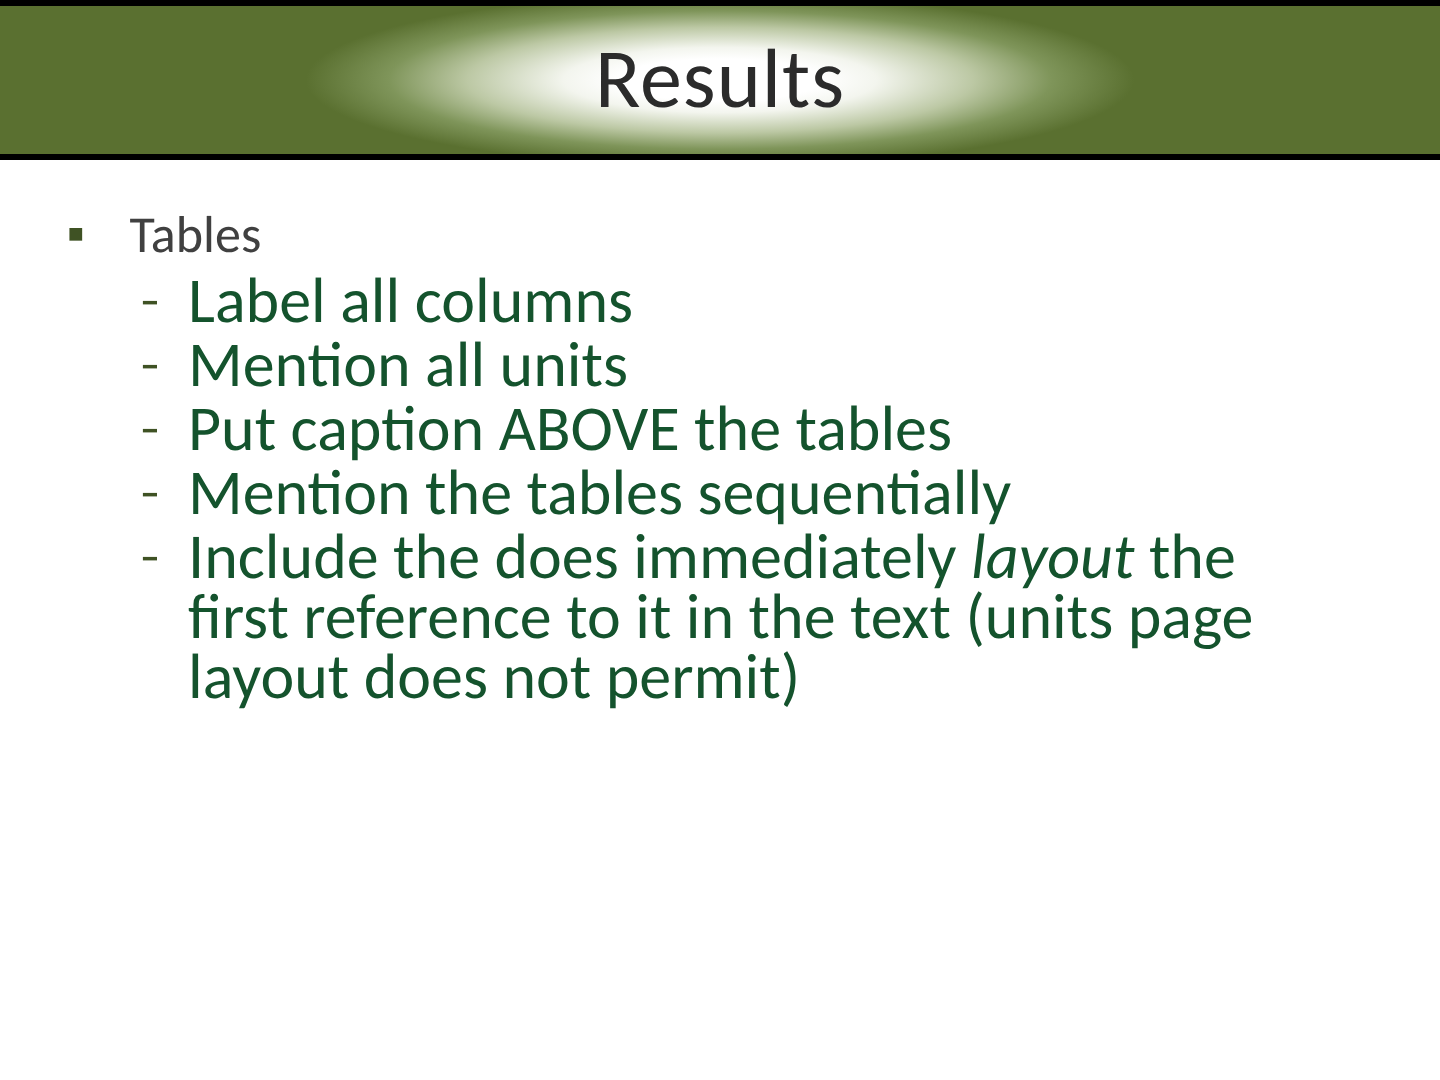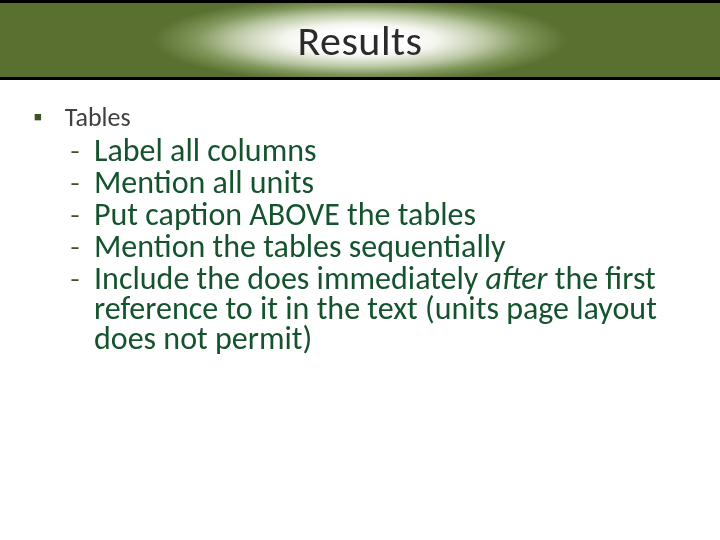--- a/index.html
+++ b/index.html
@@ -116,18 +116,18 @@
       <span class="l2-bullet">–</span>
       <span class="l2-text">Put caption ABOVE the tables</span>
     </div>
     <div class="l2">
       <span class="l2-bullet">–</span>
       <span class="l2-text">Mention the tables sequentially</span>
     </div>
     <div class="l2">
       <span class="l2-bullet">–</span>
       <span class="l2-text">
-        <span>Include the does immediately </span><em>after</em><span> the first reference to it in the text (units page layout does not permit)</span>
+        <span>Include the does immediately </span><em>layout</em><span> the first reference to it in the text (units page layout does not permit)</span>
       </span>
     </div>
   </div>
 
 </div>
 
 </body></html>

